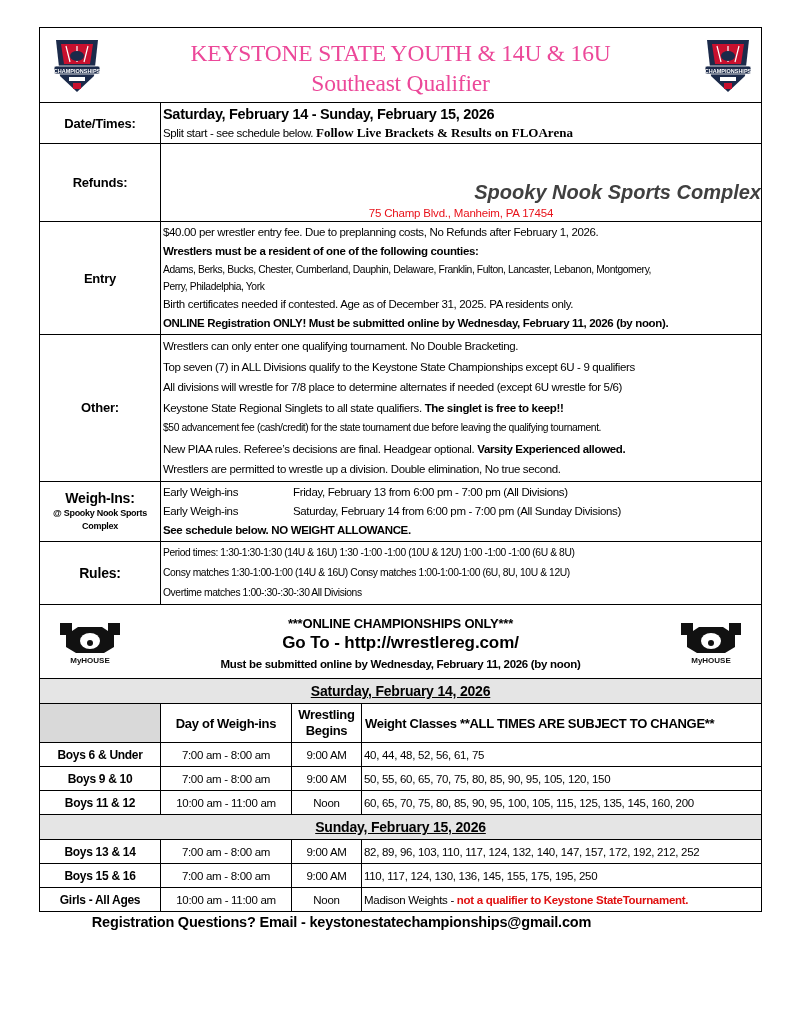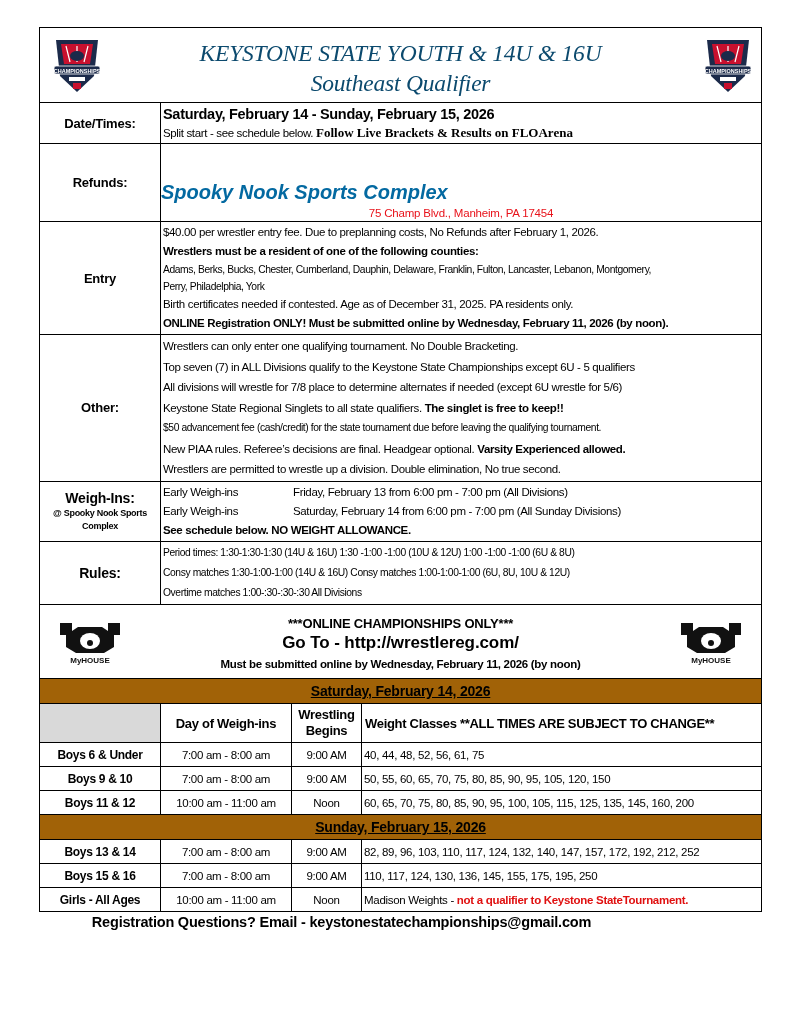--- a/index.html
+++ b/index.html
@@ -8,45 +8,45 @@
   table { border-collapse: collapse; width: 722px; table-layout: fixed; }
   td { border: 1.5px solid #000; padding: 0; vertical-align: middle; }
   .label { text-align: center; font-weight: bold; font-size: 13px; letter-spacing: -0.2px; }
   .cond { font-size: 11.5px; letter-spacing: -0.35px; line-height: 19px; padding-left: 2px; white-space: nowrap; }
   .cond.small { font-size: 10.3px; letter-spacing: -0.4px; }
   .b { font-weight: bold; }
   .red { color: #e01010; }
 
   
   .hdr { height: 74px; position: relative; }
-  .hdr-title { text-align: center; font-family: "Liberation Serif", serif; font-style: italic; color: #0c4a6e; font-size: 23.5px; line-height: 30px; padding-top: 6px; letter-spacing: -0.2px; }
+  .hdr-title { text-align: center; font-family: "Liberation Serif", serif; color: #ec4899; font-size: 23.5px; line-height: 30px; padding-top: 6px; letter-spacing: -0.2px; }
   .logo-ks { position: absolute; top: 8px; width: 50px; height: 58px; }
   .logo-ks.left { left: 12px; }
   .logo-ks.right { right: 8px; }
 
   .date-main { font-size: 14.5px; font-weight: bold; letter-spacing: -0.3px; line-height: 20px; padding-left: 2px; }
   .date-sub { font-size: 11.5px; letter-spacing: -0.35px; line-height: 18px; padding-left: 2px; }
   .serifb { font-family: "Liberation Serif", serif; font-weight: bold; font-size: 13px; letter-spacing: 0; }
 
-  .loc-name { text-align: left; font-style: italic; font-weight: bold; color: #0369a1; font-size: 20px; line-height: 26px; padding-top: 1px; margin-top: 34px; }
+  .loc-name { text-align: right; font-style: italic; font-weight: bold; color: #404040; font-size: 20px; line-height: 26px; padding-top: 1px; margin-top: 34px; }
   .loc-addr { text-align: center; color: #e8121a; font-size: 11.5px; line-height: 16px; letter-spacing: -0.2px; }
 
   .weigh-sub { font-size: 9px; font-weight: bold; line-height: 13px; letter-spacing: -0.3px; }
   .wi-row { display: flex; }
   .wi-row .k { width: 130px; }
 
   .reg { height: 74px; position: relative; text-align: center; }
   .reg-1 { font-size: 13px; font-weight: bold; letter-spacing: -0.2px; padding-top: 6px; line-height: 17px; }
   .reg-2 { font-size: 17px; font-weight: bold; letter-spacing: -0.1px; line-height: 21px; }
   .reg-3 { font-size: 11.5px; font-weight: bold; letter-spacing: -0.3px; line-height: 22px; }
   .logo-mh { position: absolute; top: 12px; width: 80px; height: 50px; }
   .logo-mh.left { left: 10px; }
   .logo-mh.right { right: 10px; }
 
-  .sched-day { background: #a16207; text-align: center; font-weight: bold; font-size: 14px; text-decoration: underline; height: 24px; letter-spacing: -0.2px; }
+  .sched-day { background: #e5e5e5; text-align: center; font-weight: bold; font-size: 14px; text-decoration: underline; height: 24px; letter-spacing: -0.2px; }
   .sched-head td { font-weight: bold; font-size: 13px; letter-spacing: -0.3px; height: 38px; }
   .sched-head .blank { background: #d9d9d9; }
   .sched-head .c { text-align: center; }
   .sched-head .wb { text-align: center; line-height: 16px; }
   .sched-head .wc { padding-left: 3px; }
   .srow td { height: 23px; font-size: 11.5px; letter-spacing: -0.3px; }
   .srow .div { text-align: center; font-weight: bold; font-size: 12px; }
   .srow .c { text-align: center; }
   .srow .wc { padding-left: 2px; white-space: nowrap; }
 
@@ -117,21 +117,21 @@
         <div class="cond small" style="line-height:17px">Perry, Philadelphia, York</div>
         <div class="cond">Birth certificates needed if contested.  Age as of December 31, 2025.  PA residents only.</div>
         <div class="cond b">ONLINE Registration ONLY!  Must be submitted online by Wednesday, February 11, 2026 (by noon).</div>
       </td>
     </tr>
 
     <tr>
       <td class="label">Other:</td>
       <td style="padding:1px 0">
         <div class="cond" style="line-height:20.5px">Wrestlers can only enter one qualifying tournament.  No Double Bracketing.</div>
-        <div class="cond" style="line-height:20.5px">Top seven (7) in ALL Divisions qualify to the Keystone State Championships except 6U - 5 qualifiers</div>
+        <div class="cond" style="line-height:20.5px">Top seven (7) in ALL Divisions qualify to the Keystone State Championships except 6U - 9 qualifiers</div>
         <div class="cond" style="line-height:20.5px">All divisions will wrestle for 7/8 place to determine alternates if needed (except 6U wrestle for 5/6)</div>
         <div class="cond" style="line-height:20.5px"><span>Keystone State Regional Singlets to all state qualifiers.  </span><span class="b">The singlet is free to keep!!</span></div>
         <div class="cond small" style="line-height:20.5px">$50 advancement fee (cash/credit) for the state tournament due before leaving the qualifying tournament.</div>
         <div class="cond" style="line-height:20.5px"><span>New PIAA rules. Referee’s decisions are final.  Headgear optional.  </span><span class="b">Varsity Experienced allowed.</span></div>
         <div class="cond" style="line-height:20.5px">Wrestlers are permitted to wrestle up a division.  Double elimination,  No true second.</div>
       </td>
     </tr>
 
     <tr>
       <td class="label">

